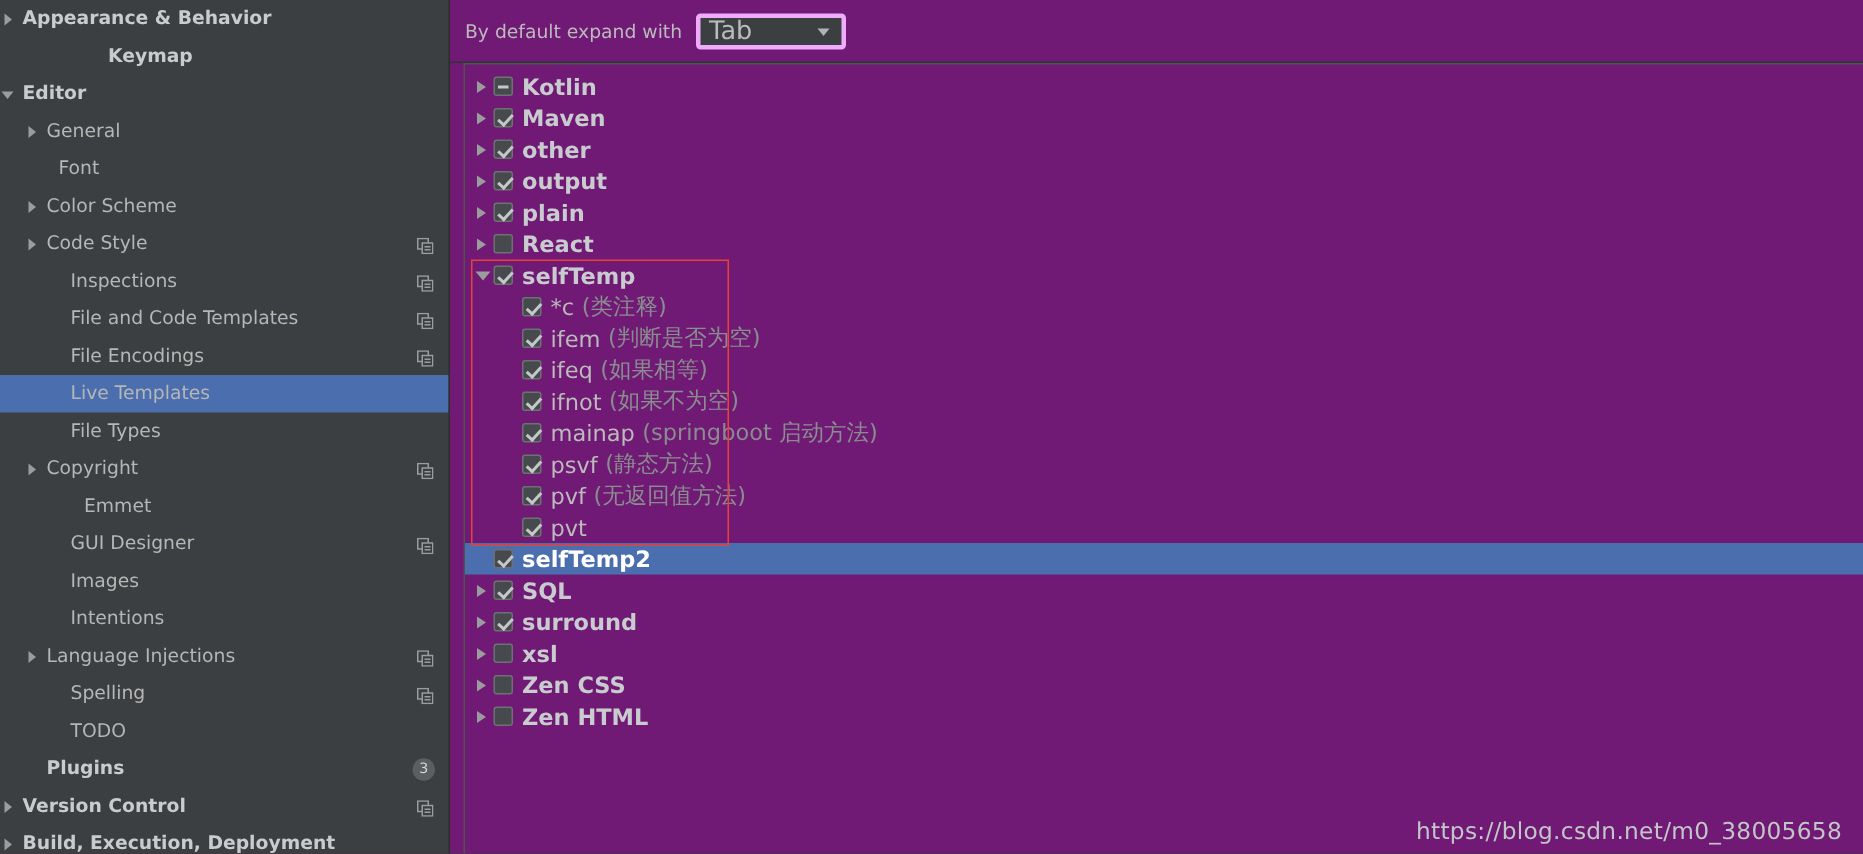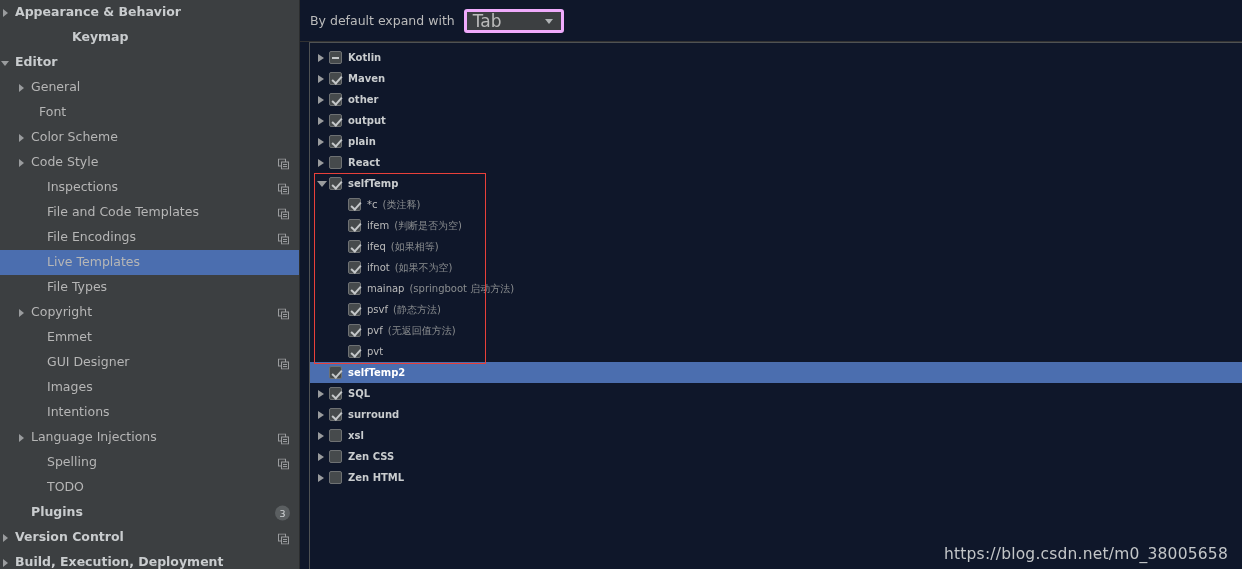--- a/index.html
+++ b/index.html
@@ -62,21 +62,21 @@
     position:absolute; right:9px; top:50%; transform:translateY(-50%);
     width:15px; height:15px; border-radius:50%;
     background:#5b5f61; color:#d4d7d9;
     font-size:9.5px; line-height:15px; text-align:center;
     font-family:"DejaVu Sans","Liberation Sans",sans-serif;
   }
 
   
   #main {
     flex:1; height:569px;
-    background:#0f172a;
+    background:#701a75;
     position:relative;
   }
   #toolbar {
     height:42px;
     display:flex; align-items:center;
     padding-left:10px;
     border-bottom:1px solid #323232;
   }
   #toolbar .tb-label {
     color:#bbbbbb; font-size:12.5px; margin-right:9px;
@@ -103,21 +103,21 @@
     left:9px; top:42px; right:0px; bottom:0;
     border-left:1px solid #4f5254;
     border-top:1px solid #4f5254;
     overflow:hidden;
   }
   #tree { padding-top:4px; }
   .trow {
     height:21px;
     display:flex; align-items:center;
     position:relative;
-    font-size:10px;
+    font-size:15px;
     white-space:nowrap;
   }
   .trow.selected { background:#4b6eaf; }
   .t-arrow { width:14px; height:14px; margin-left:5px; flex:0 0 auto; position:relative; }
   .t-arrow.right::before {
     content:"";
     position:absolute; left:3px; top:3px;
     border-left:6px solid #9a9c9e;
     border-top:4.5px solid transparent;
     border-bottom:4.5px solid transparent;
@@ -257,21 +257,21 @@
       <div class="side-row dim" style="padding-left: 16px;">
         <span class="side-arrow right"></span>
         <span class="side-label">Copyright</span>
         <span class="copy-icon"><svg width="11" height="11" viewBox="0 0 11 11">
             <rect x="0.5" y="0.5" width="7" height="7" fill="none" stroke="#9a9c9e"></rect>
             <rect x="3.5" y="3.5" width="7" height="7" fill="#3c3f41" stroke="#9a9c9e"></rect>
             <rect x="5" y="5.5" width="4" height="1" fill="#9a9c9e"></rect>
             <rect x="5" y="7.5" width="4" height="1" fill="#9a9c9e"></rect>
           </svg></span>
       </div>
-      <div class="side-row dim" style="padding-left: 32px;">
+      <div class="side-row dim" style="padding-left: 32px; gap: 9px;">
         <span class="side-arrow"></span>
         <span class="side-label">Emmet</span>
       </div>
       <div class="side-row dim" style="padding-left: 32px;">
         <span class="side-arrow"></span>
         <span class="side-label">GUI Designer</span>
         <span class="copy-icon"><svg width="11" height="11" viewBox="0 0 11 11">
             <rect x="0.5" y="0.5" width="7" height="7" fill="none" stroke="#9a9c9e"></rect>
             <rect x="3.5" y="3.5" width="7" height="7" fill="#3c3f41" stroke="#9a9c9e"></rect>
             <rect x="5" y="5.5" width="4" height="1" fill="#9a9c9e"></rect>

